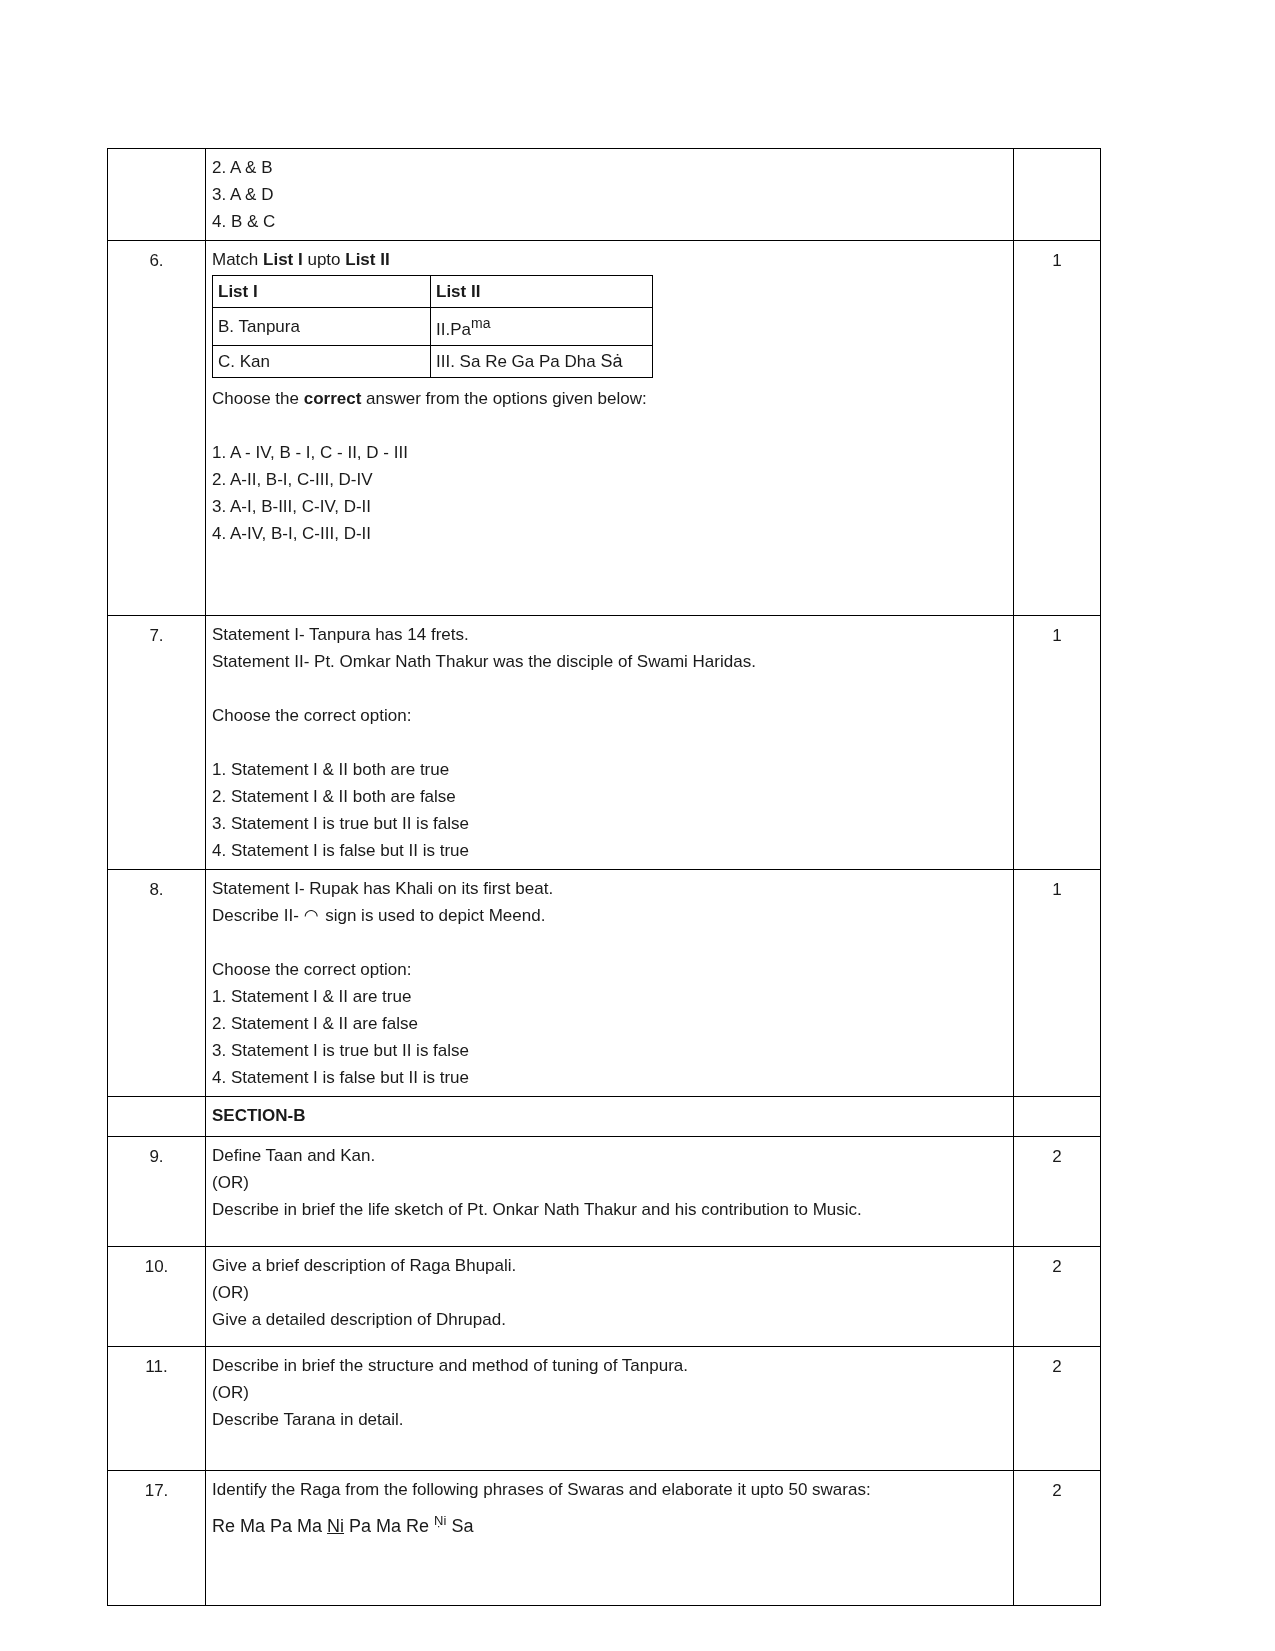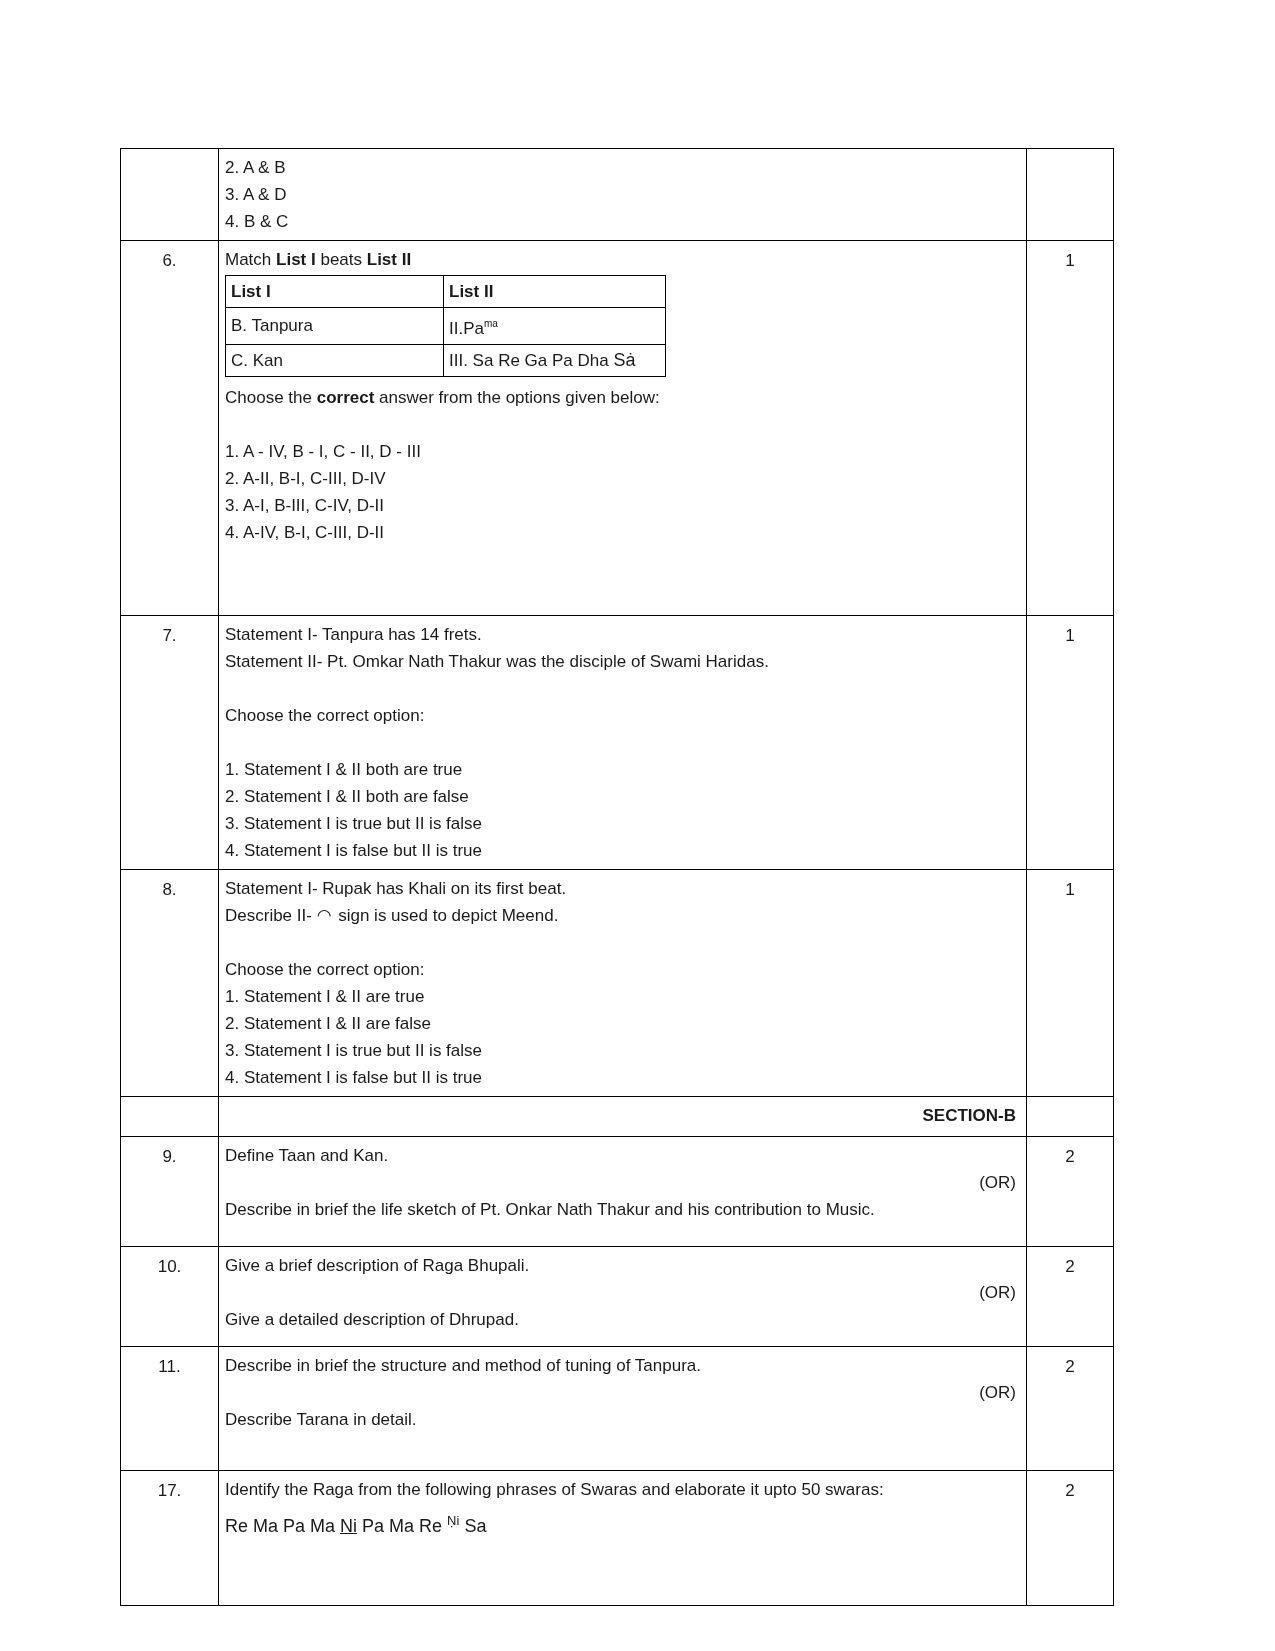--- a/index.html
+++ b/index.html
@@ -4,39 +4,39 @@
 <style>
   * { margin:0; padding:0; box-sizing:border-box; }
   html,body { background:#ffffff; }
   body {
     width:1275px; height:1651px; position:relative;
     font-family:"Liberation Sans", sans-serif;
     color:#1a1a1a;
   }
   .page { position:absolute; inset:0; }
   table.exam {
-    position:absolute; left:120px; top:148px; width:993px;
+    position:absolute; left:107px; top:148px; width:993px;
     border-collapse:collapse; table-layout:fixed;
     font-size:17px; line-height:27px;
   }
   table.exam > tbody > tr > td { border:1.5px solid #000; vertical-align:top; }
   td.num   { text-align:center; padding-top:6px; }
   td.body  { padding:5px 10px 5px 6px; }
   td.marks { text-align:center; padding-top:6px; }
   .line { min-height:27px; }
   .gap  { height:27px; }
   .b { font-weight:bold; }
-  .center { text-align:right; }
+  .center { text-align:left; }
   table.match {
     border-collapse:collapse; table-layout:fixed; width:440px; margin-top:2px;
   }
   table.match td {
     border:1.5px solid #000; padding:2px 5px; height:31px; vertical-align:middle;
   }
-  sup.small { font-size:10px; }
+  sup.small { font-size:14px; }
   .sa-taar { font-size:18px; }
   .choose-line { margin-top:7px; }
   .swara-line { margin-top:4px; font-size:18px; }
   .komal { text-decoration:underline; }
   .mandra { font-size:13px; vertical-align:7px; }
   .meend-sign { letter-spacing:2px; }
 </style>
 </head>
 <body>
 
@@ -56,21 +56,21 @@
           <div class="line">3. A &amp; D</div>
           <div class="line">4. B &amp; C</div>
         </td>
         <td class="marks"></td>
       </tr>
 
       <tr style="height:375px">
         <td class="num">6.</td>
         <td class="body">
           <div class="line">
-            <span>Match </span><span class="b">List I</span><span> beats </span><span class="b">List II</span>
+            <span>Match </span><span class="b">List I</span><span> upto </span><span class="b">List II</span>
           </div>
           <table class="match">
             <colgroup>
                 <col style="width:218px">
                 <col style="width:222px">
               </colgroup>
             <tbody>
               <tr>
                 <td class="b">List I</td>
                 <td class="b">List II</td>

